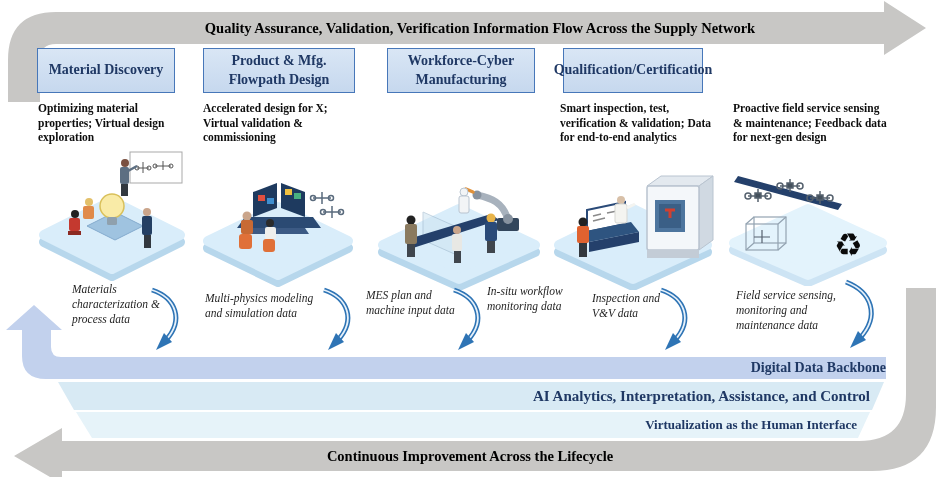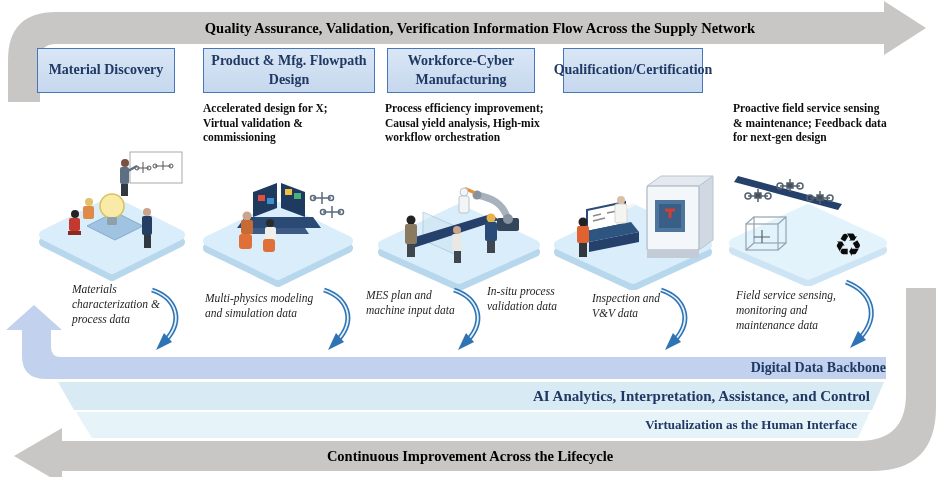--- a/index.html
+++ b/index.html
@@ -57,32 +57,33 @@
 
     <polygon fill="#e6f3f9" points="76,412 870,412 858,438 92,438"></polygon>
   </svg>
 
   <div class="abs banner-text" id="top-banner-text">Quality Assurance, Validation, Verification Information Flow Across the Supply Network</div>
   <div class="abs banner-text" id="bottom-banner-text">Continuous Improvement Across the Lifecycle</div>
 
   <div class="abs stage-box" style="left:37px;width:138px">
     <span>Material Discovery</span>
     </div>
-  <div class="abs stage-box" style="left:203px;width:172px">
+  <div class="abs stage-box" style="left:203px;width:152px">
     <span>Product &amp; Mfg. Flowpath Design</span>
     </div>
   <div class="abs stage-box" style="left:387px;width:148px">
     <span>Workforce-Cyber Manufacturing</span>
     </div>
   <div class="abs stage-box" style="left:563px;width:140px">
     <span>Qualification/Certification</span>
     </div>
 
+  <div class="abs stage-desc" style="left:38px;width:150px">Optimizing material properties; Virtual design exploration</div>
   <div class="abs stage-desc" style="left:203px;width:154px">Accelerated design for X; Virtual validation &amp; commissioning</div>
-  <div class="abs stage-desc" style="left:385px;width:160px">Process efficiency improvement; Causal yield analysis, High-mix workflow orchestration</div>
+  <div class="abs stage-desc" style="left:560px;width:154px">Smart inspection, test, verification &amp; validation; Data for end-to-end analytics</div>
   <div class="abs stage-desc" style="left:733px;width:156px">Proactive field service sensing &amp; maintenance; Feedback data for next-gen design</div>
 
   <svg class="abs" style="left:33px;top:146px" width="158" height="142" viewBox="0 0 158 142">
     <path d="M79,62 L147,96 L79,130 L11,96 Z" fill="#b7d7ec" stroke="#b7d7ec" stroke-width="10" stroke-linejoin="round"></path>
     <path d="M79,55 L147,89 L79,123 L11,89 Z" fill="#d9edfa" stroke="#d9edfa" stroke-width="10" stroke-linejoin="round"></path>
     <rect x="97" y="6" width="52" height="31" fill="#ffffff" stroke="#a9a9a9"></rect>
     <g stroke="#555" stroke-width="1" fill="none">
       <path d="M104,22 h12 M110,16 v11 M122,20 h16 M130,15 v9"></path>
       <circle cx="104" cy="22" r="2"></circle>
         <circle cx="116" cy="22" r="2"></circle>
@@ -239,21 +240,21 @@
       <rect x="32" y="55" width="32" height="26"></rect>
       <path d="M24,62 L32,55 M56,62 L64,55 M24,88 L32,81 M56,88 L64,81"></path>
       <path d="M32,75 h16 M40,68 v13" stroke="#55616e"></path>
     </g>
     <text x="112" y="94" font-size="32" fill="#0a0a0a">♻</text>
   </svg>
 
   <div class="abs data-label" style="left:72px;top:282px;width:106px">Materials characterization &amp; process data</div>
   <div class="abs data-label" style="left:205px;top:291px;width:112px">Multi-physics modeling and simulation data</div>
   <div class="abs data-label" style="left:366px;top:288px;width:96px">MES plan and machine input data</div>
-  <div class="abs data-label" style="left:487px;top:284px;width:106px">In-situ process validation data</div>
+  <div class="abs data-label" style="left:487px;top:284px;width:106px">In-situ workflow monitoring data</div>
   <div class="abs data-label" style="left:592px;top:291px;width:82px">Inspection and V&amp;V data</div>
   <div class="abs data-label" style="left:736px;top:288px;width:128px">Field service sensing, monitoring and maintenance data</div>
 
   <svg class="abs" style="left:146px;top:286px" width="44" height="70" viewBox="0 0 44 70">
     <path d="M6,4 C30,12 38,34 20,54" stroke="#2e74b5" stroke-width="5" fill="none"></path>
     <path d="M6,4 C30,12 38,34 20,54" stroke="#e7f1fa" stroke-width="1.8" fill="none"></path>
     <polygon points="10,64 26,56 18,47" fill="#2e74b5"></polygon>
   </svg>
   <svg class="abs" style="left:318px;top:286px" width="44" height="70" viewBox="0 0 44 70">
     <path d="M6,4 C30,12 38,34 20,54" stroke="#2e74b5" stroke-width="5" fill="none"></path>

